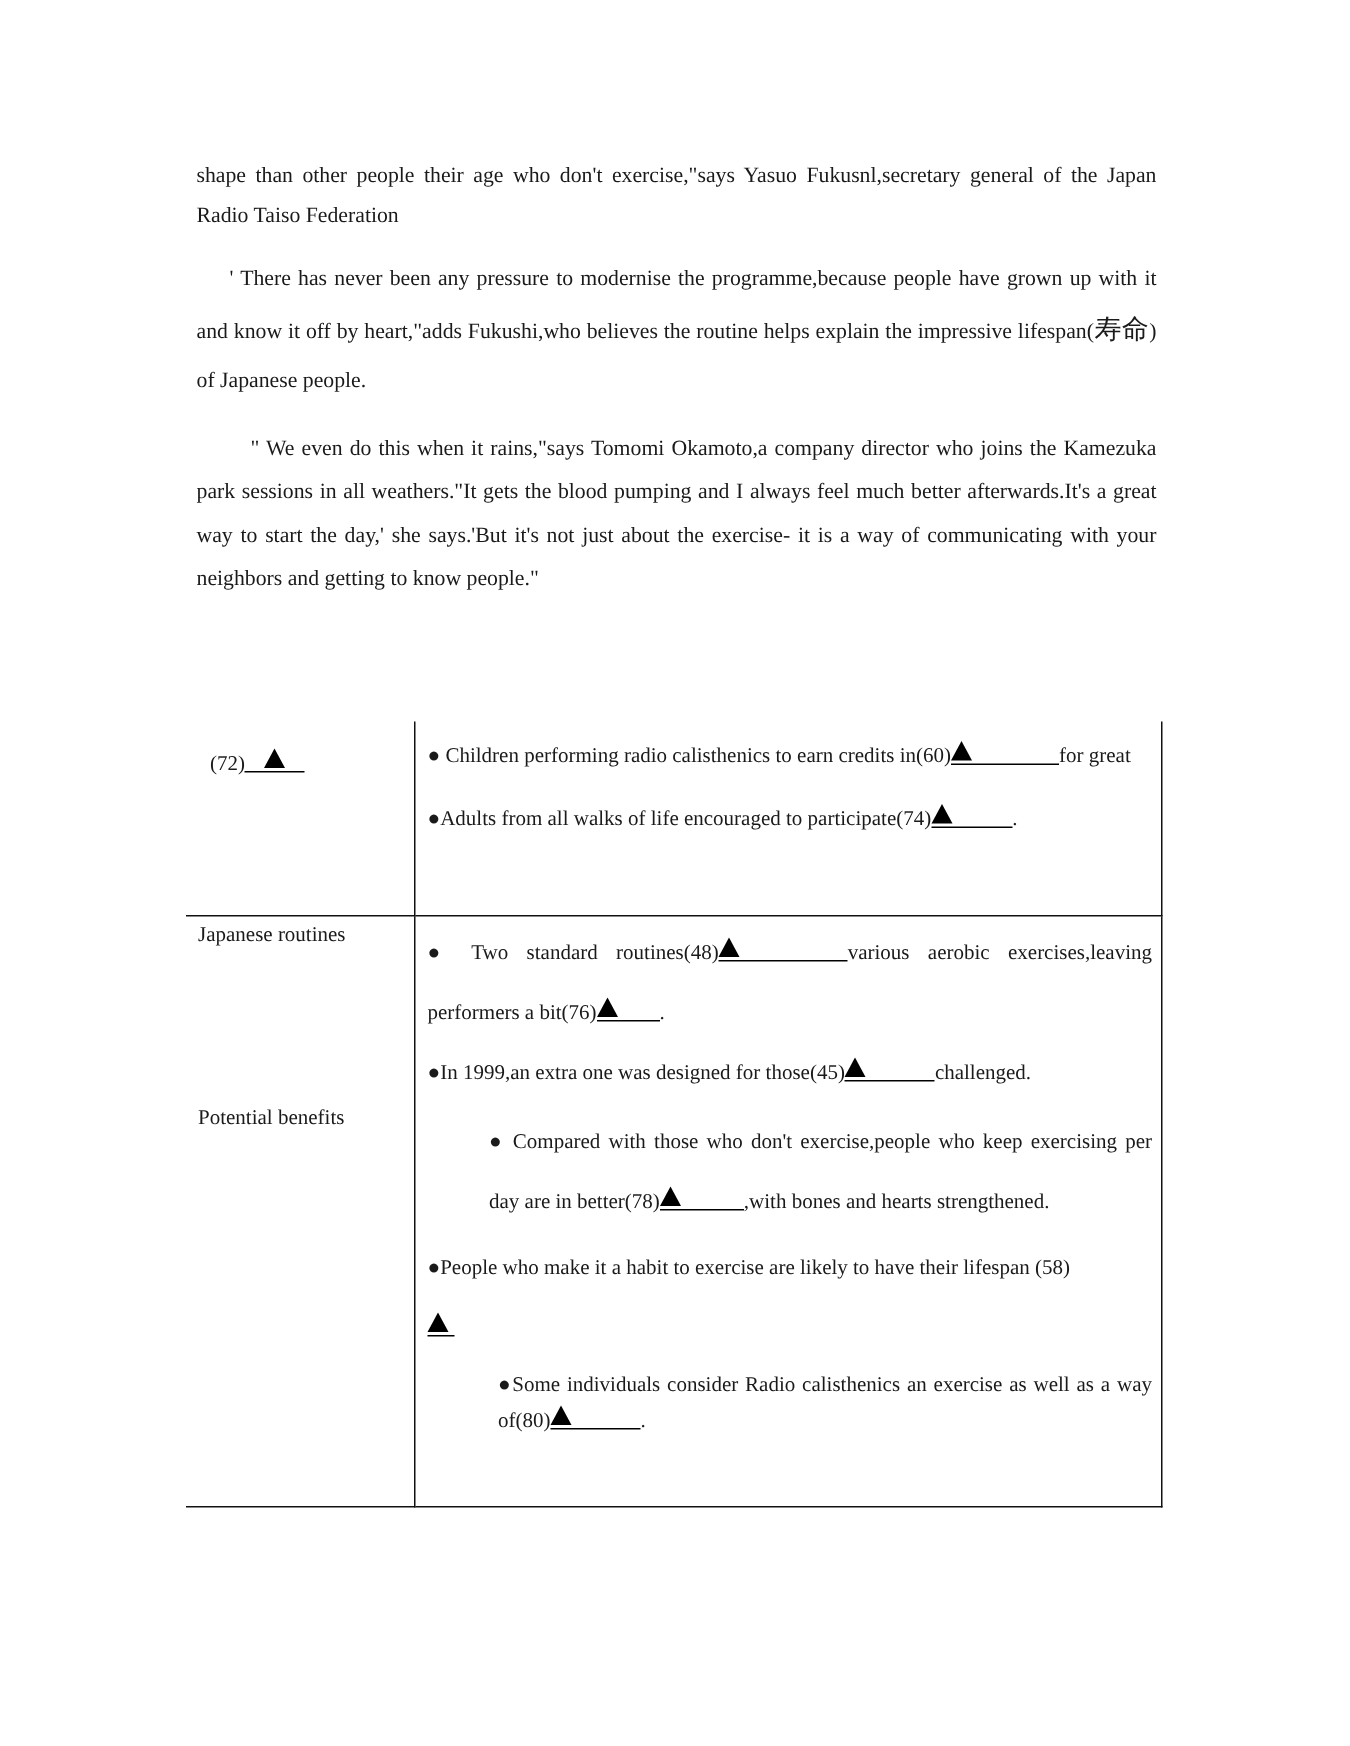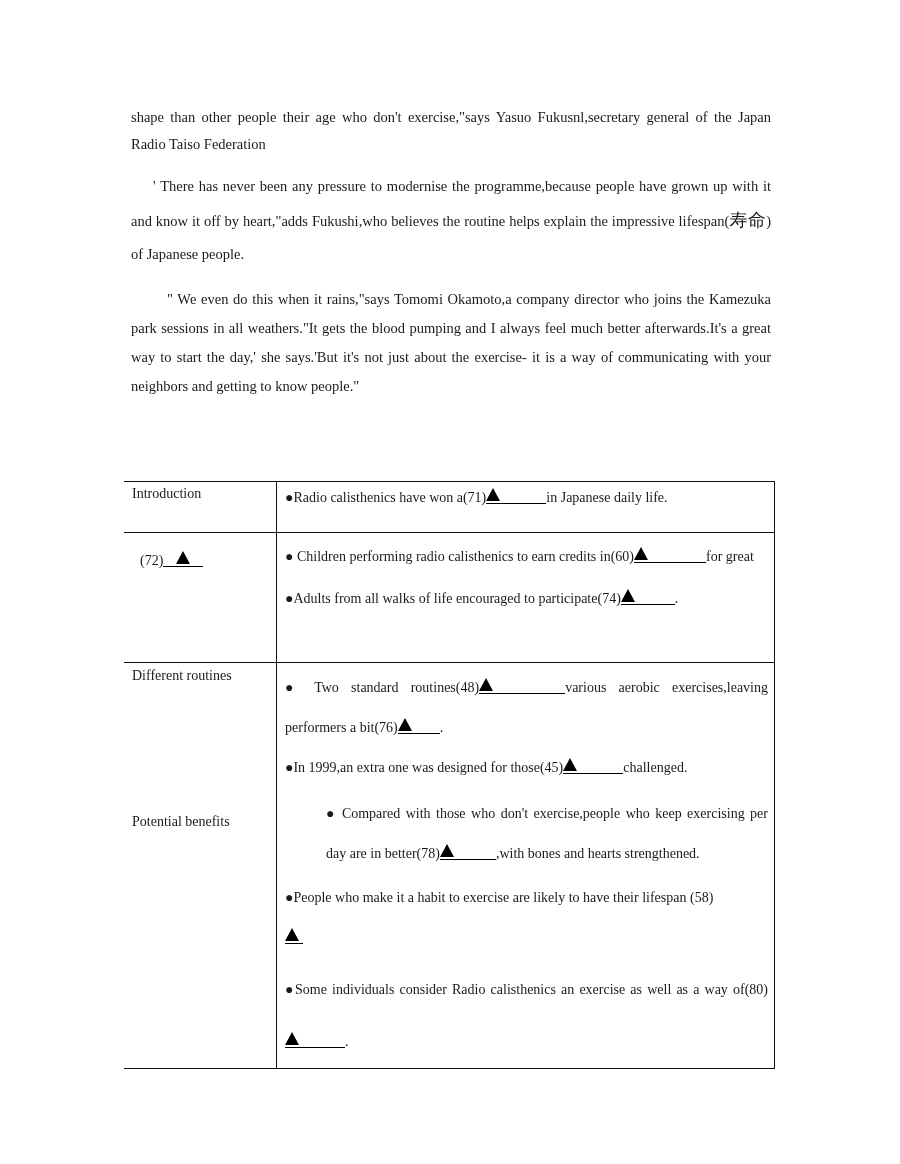--- a/index.html
+++ b/index.html
@@ -111,30 +111,20 @@
     <span>' There has never been any pressure to modernise the programme,because people have grown up with it and know it off by heart,"adds Fukushi,who believes the routine helps explain the impressive lifespan(</span><span style="font-family: 'DejaVu Sans', sans-serif; font-size: 18px;">寿命</span><span>)   of Japanese people.</span>
   </div>
 
   <div class="para p3">
     <span>" We even do this when it rains,"says Tomomi Okamoto,a company director who joins the Kamezuka park sessions in all weathers."It gets the blood pumping and I always feel much better afterwards.It's a great way to start the day,' she says.'But it's not just about the exercise- it is a way of communicating with your neighbors and getting to know people."</span>
   </div>
 
   <table class="tbl">
 
     <tbody>
-        <tr class="row1 bt bb">
-      <td class="left">
-        <span class="cell-label">Introduction</span>
-      </td>
-      <td class="right">
-        <div class="right-inner" style="padding-top:6px; line-height:20px;">
-          <span>●Radio calisthenics have won a(71)</span><span class="blank" style="width:60px;"><span class="tri"></span></span><span>in Japanese daily life.</span>
-        </div>
-      </td>
-    </tr>
 
     <tr class="row2 bb">
       <td class="left">
         <span class="label-blank">
           <span>(72)</span><span class="blank" style="width:40px;"><span class="tri"></span></span>
         </span>
       </td>
       <td class="right">
         <div class="right-inner" style="padding-top:6px; line-height:36px;">
           <div class="bullet-line">
@@ -142,38 +132,38 @@
           </div>
           <div class="bullet-line" style="margin-top:6px;">
             <span>●Adults from all walks of life encouraged to participate(74)</span><span class="blank" style="width:54px;"><span class="tri"></span></span><span>.</span>
           </div>
         </div>
       </td>
     </tr>
 
     <tr class="row3 bb">
       <td class="left" style="position:relative;">
-        <span class="cell-label" style="padding-top:4px;">Different routines</span>
-        <span class="cell-label abs" style="top:150px; left:0; padding-top:0;">Potential benefits</span>
+        <span class="cell-label" style="padding-top:4px;">Japanese routines</span>
+        <span class="cell-label abs" style="top:126px; left:0; padding-top:0;">Potential benefits</span>
       </td>
       <td class="right">
         <div class="right-inner" style="padding-top:5px; line-height:40px;">
           <div class="bullet-line" style="line-height:40px;">
             <span>● Two standard routines(48)</span><span class="blank" style="width:86px;"><span class="tri"></span></span><span>various aerobic exercises,leaving performers a bit(76)</span><span class="blank" style="width:42px;"><span class="tri"></span></span><span>.</span>
           </div>
           <div class="bullet-line" style="margin-top:6px; line-height:28px;">
             <span>●In 1999,an extra one was designed for those(45)</span><span class="blank" style="width:60px;"><span class="tri"></span></span><span>challenged.</span>
           </div>
           <div class="bullet-line" style="margin-top:12px; line-height:40px;margin-left:41px;">
             <span>● Compared with those who don't exercise,people who keep exercising per day are in better(78)</span><span class="blank" style="width:56px;"><span class="tri"></span></span><span>,with bones and hearts strengthened.</span>
           </div>
           <div class="bullet-line" style="margin-top:4px; line-height:40px;">
             <span>●People who make it a habit to exercise are likely to have their lifespan  (58)</span><br><span class="blank" style="width:18px;"><span class="tri"></span></span><span></span>
           </div>
-          <div class="bullet-line" style="margin-top:6px; line-height:52px;">
+          <div class="bullet-line" style="margin-top:6px; line-height:24px;margin-left:47px;">
             <span>●Some individuals consider Radio calisthenics an exercise as well as a way of(80)</span><span class="blank" style="width:60px;"><span class="tri"></span></span><span>.</span>
           </div>
         </div>
       </td>
     </tr>
   </tbody>
     </table>
 
 </div>
 

